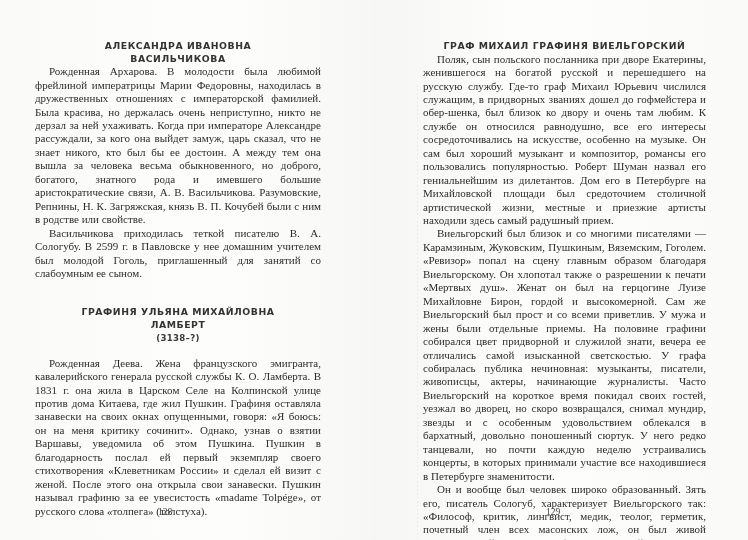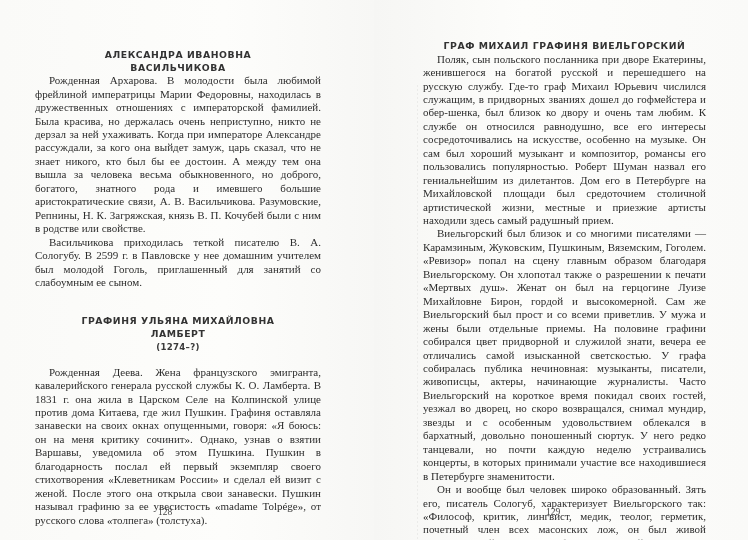--- a/index.html
+++ b/index.html
@@ -17,21 +17,21 @@
   }
   .page.left { left: 0; width: 374px; background: linear-gradient(to right, #fafaf8 0%, #fdfdfb 60%, #f7f7f5 100%); }
   .page.right { left: 374px; width: 374px; background: linear-gradient(to right, #f6f6f4 0%, #fdfdfb 40%, #fafaf8 100%); }
   .gutter {
     position: absolute; left: 417px; top: 85px; width: 1px; height: 455px;
     background-image: linear-gradient(to bottom, rgba(0,0,0,0.10) 50%, rgba(0,0,0,0) 50%);
     background-size: 1px 4px;
     opacity: 0.5;
   }
   .column { position: absolute; }
-  .left .column { left: 35px; top: 40px; width: 286px; margin-top: 9px; }
+  .left .column { left: 35px; top: 40px; width: 286px; }
   .right .column { left: 49px; top: 40px; width: 283px; }
 
   .entry-heading {
     font-family: "DejaVu Sans", "Liberation Sans", sans-serif;
     font-weight: bold;
     font-size: 9.3px;
     letter-spacing: 0.55px;
     text-align: center;
     color: #333;
     line-height: 12.6px;
@@ -82,21 +82,21 @@
         <p class="para">Васильчикова приходилась теткой писателю В. А. Сологубу. В 2599 г. в Павловске у нее домашним учителем был молодой Гоголь, приглашенный для занятий со слабоумным ее сыном.</p>
       </section>
 
       <div class="section-gap"></div>
 
       <section>
         <h2 class="entry-heading">
           <span>ГРАФИНЯ УЛЬЯНА МИХАЙЛОВНА</span><br>
           <span>ЛАМБЕРТ</span>
         </h2>
-        <p class="entry-dates">(1274–?)</p>
+        <p class="entry-dates">(3138–?)</p>
         <p class="para">Рожденная Деева. Жена французского эмигранта, кавалерийского генерала русской службы К. О. Ламберта. В 1831 г. она жила в Царском Селе на Колпинской улице против дома Китаева, где жил Пушкин. Графиня оставляла занавески на своих окнах опущенными, говоря: «Я боюсь: он на меня критику сочинит». Однако, узнав о взятии Варшавы, уведомила об этом Пушкина. Пушкин в благодарность послал ей первый экземпляр своего стихотворения «Клеветникам России» и сделал ей визит с женой. После этого она открыла свои занавески. Пушкин называл графиню за ее увесистость «madame Tolpége», от русского слова «толпега» (толстуха).</p>
       </section>
 
     </div>
     <div class="page-number">128</div>
   </div>
 
   <div class="page right">
     <div class="column">
 

